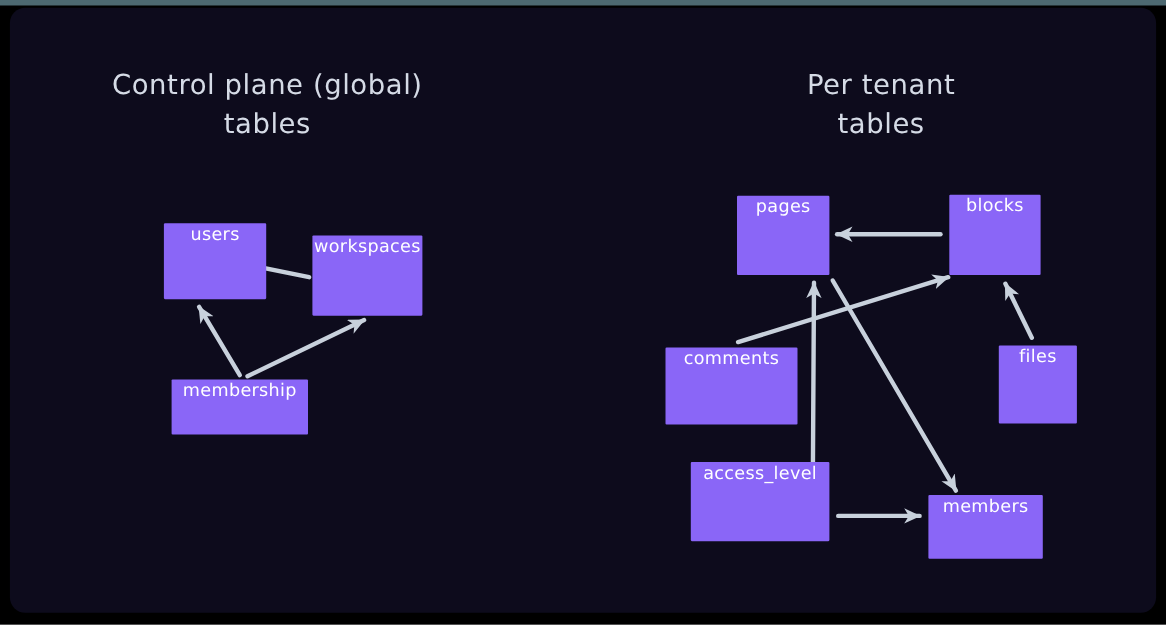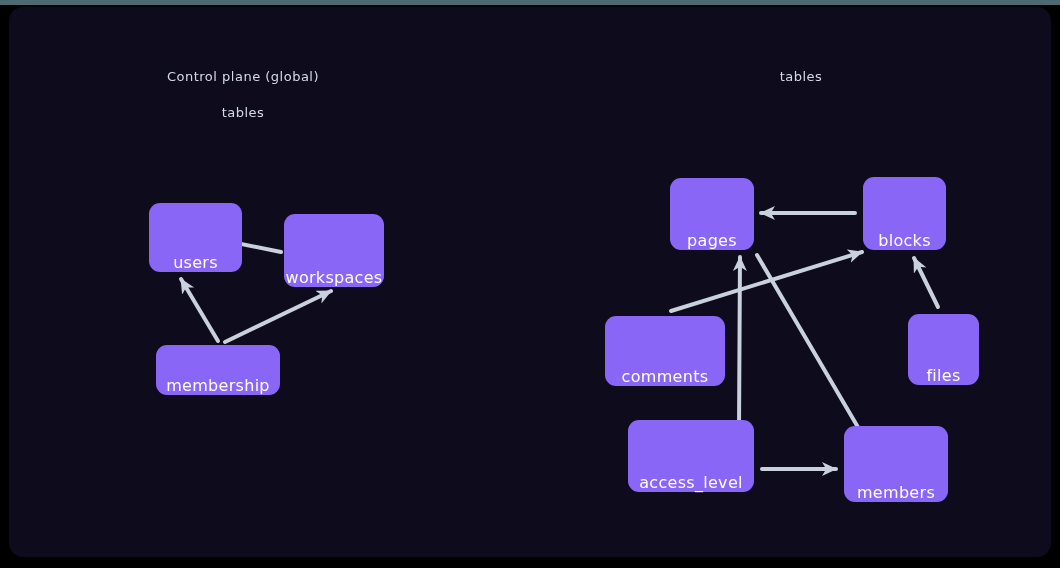--- a/index.html
+++ b/index.html
@@ -29,41 +29,41 @@
     width: 1042px;
     height: 550px;
     background: var(--panel-bg, #0d0b1c);
     border-radius: 14px;
   }
   .group-title {
     position: absolute;
     width: 320px;
     top: 59px;
     text-align: center;
-    font-size: 13px;
+    font-size: 25px;
     line-height: 36px;
     letter-spacing: 0.5px;
     color: var(--title-color, #d5dbe6);
   }
   .group-title.left  { left: 83px; }
   .group-title.right { left: 641px; }
   .node-layer, .arrow-layer {
     position: absolute;
     left: 0; top: 0;
     width: 1060px;
     height: 568px;
   }
   .arrow-layer { pointer-events: none; }
   .node {
     position: absolute;
     display: flex;
-    align-items: flex-end;
+    align-items: flex-start;
     justify-content: center;
     background: var(--node-fill, #8a66f7);
-    border-radius: 11px;
+    border-radius: 1px;
     box-sizing: border-box;
   }
   .node-label {
     color: var(--node-text, #ffffff);
     font-size: 16px;
     letter-spacing: 0.3px;
     white-space: nowrap;
   }
 </style>
 </head>
@@ -72,20 +72,21 @@
 <div class="screen">
   <div class="panel"></div>
   <div class="top-strip"></div>
 
   <div class="group-title left">
     <div>Control plane (global)</div>
     <div>tables</div>
   </div>
 
   <div class="group-title right">
+    <div>Per tenant</div>
     <div>tables</div>
   </div>
 
   <svg class="arrow-layer" width="1060" height="568" viewBox="0 0 1060 568" xmlns="http://www.w3.org/2000/svg">
     <defs>
       <marker id="arrowhead" markerUnits="userSpaceOnUse" markerWidth="18" markerHeight="16" refX="14" refY="7" orient="auto">
         <path d="M0,0 L15,7 L0,14 L4.2,7 Z" fill="#c8d1dc"></path>
       </marker>
     </defs>
     <g>
@@ -119,17 +120,17 @@
       </div>
       <div class="node" style="left: 605px; top: 316px; width: 120px; height: 70px;">
         <span class="node-label">comments</span>
       </div>
       <div class="node" style="left: 908px; top: 314px; width: 71px; height: 71px;">
         <span class="node-label">files</span>
       </div>
       <div class="node" style="left: 628px; top: 420px; width: 126px; height: 72px;">
         <span class="node-label">access_level</span>
       </div>
-      <div class="node" style="left: 844px; top: 426px; width: 104px; height: 76px;">
+      <div class="node" style="left: 844px; top: 450px; width: 104px; height: 58px;">
         <span class="node-label">members</span>
       </div>
     </div>
 </div>
 
 </body></html>

